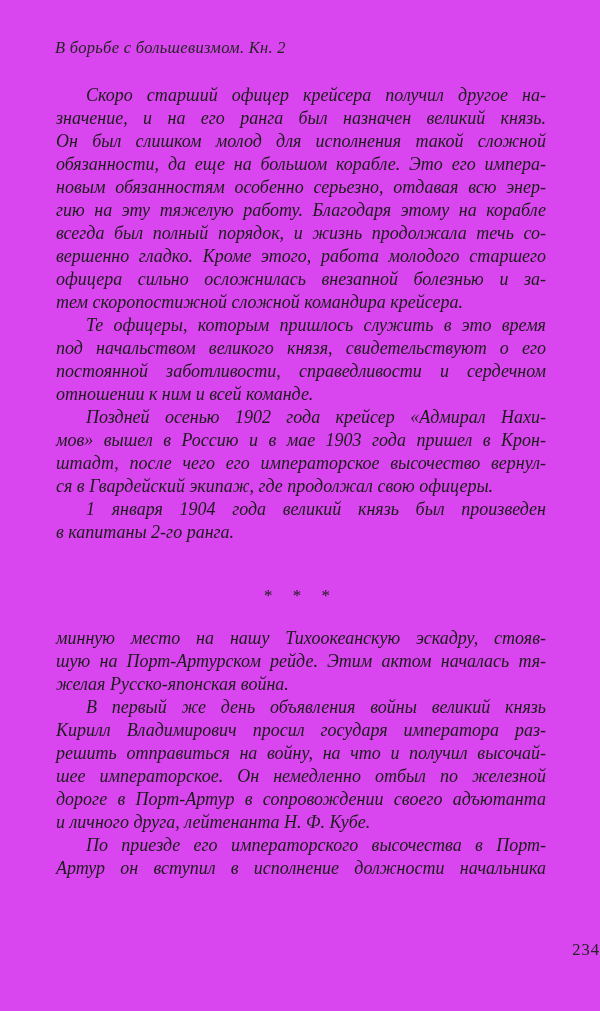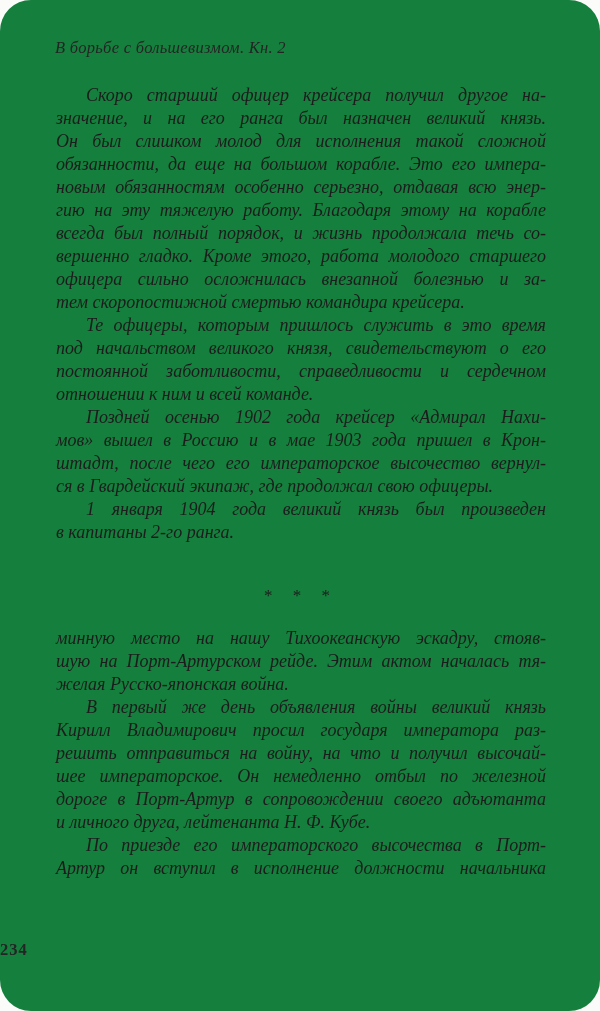--- a/index.html
+++ b/index.html
@@ -11,22 +11,21 @@
     height: 1011px;
     background: #fbfbfa;
     position: relative;
     overflow: hidden;
     font-family: "Liberation Serif", "DejaVu Serif", serif;
     color: #1c1c1c;
   }
   .book-page {
     position: absolute;
     inset: 0;
-    background: #15803d;
-    border-radius: 31px;
+    background: #d946ef;
   }
   .running-header {
     position: absolute;
     left: 55px;
     top: 38px;
     font-style: italic;
     font-size: 16.5px;
     letter-spacing: 0.3px;
     color: #242424;
     white-space: nowrap;
@@ -63,45 +62,44 @@
     letter-spacing: 8px;
     line-height: 23px;
     margin: 40px 0 20px 0;
     color: #1c1c1c;
   }
   .page-number {
     position: absolute;
     left: 0;
     right: 0;
     top: 940px;
-    text-align: left;
+    text-align: right;
     font-size: 16.5px;
     letter-spacing: 1px;
     color: #242424;
-    font-weight: bold;
   }
 </style>
 </head>
 <body>
 
 <div class="book-page">
   <div class="running-header">В борьбе с большевизмом. Кн. 2</div>
 
   <div class="page-body" id="page-body">
       <div class="paragraph">
         <div class="line first">Скоро старший офицер крейсера получил другое на-</div>
         <div class="line">значение, и на его ранга был назначен великий князь.</div>
         <div class="line">Он был слишком молод для исполнения такой сложной</div>
         <div class="line">обязанности, да еще на большом корабле. Это его импера-</div>
         <div class="line">новым обязанностям особенно серьезно, отдавая всю энер-</div>
         <div class="line">гию на эту тяжелую работу. Благодаря этому на корабле</div>
         <div class="line">всегда был полный порядок, и жизнь продолжала течь со-</div>
         <div class="line">вершенно гладко. Кроме этого, работа молодого старшего</div>
         <div class="line">офицера сильно осложнилась внезапной болезнью и за-</div>
-        <div class="line last">тем скоропостижной смертью командира крейсера.</div>
+        <div class="line last">тем скоропостижной сложной командира крейсера.</div>
       </div>
       <div class="paragraph">
         <div class="line first">Те офицеры, которым пришлось служить в это время</div>
         <div class="line">под начальством великого князя, свидетельствуют о его</div>
         <div class="line">постоянной заботливости, справедливости и сердечном</div>
         <div class="line last">отношении к ним и всей команде.</div>
       </div>
       <div class="paragraph">
         <div class="line first">Поздней осенью 1902 года крейсер «Адмирал Нахи-</div>
         <div class="line">мов» вышел в Россию и в мае 1903 года пришел в Крон-</div>

